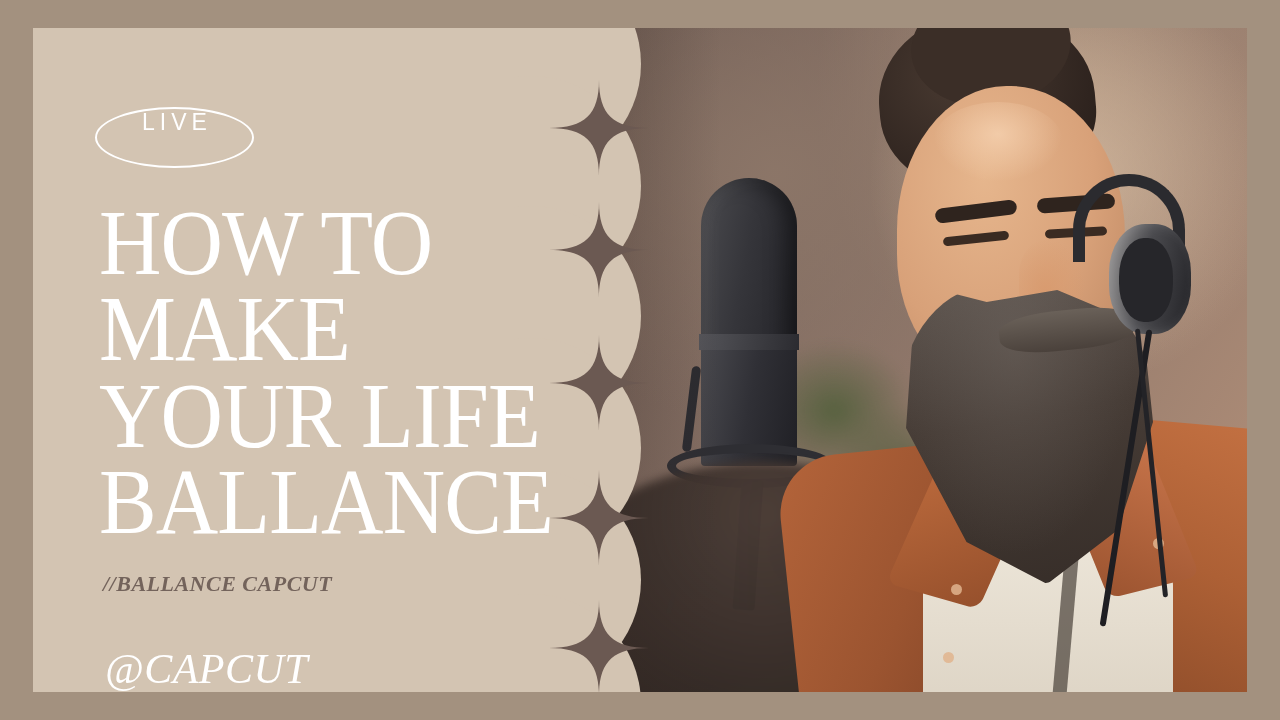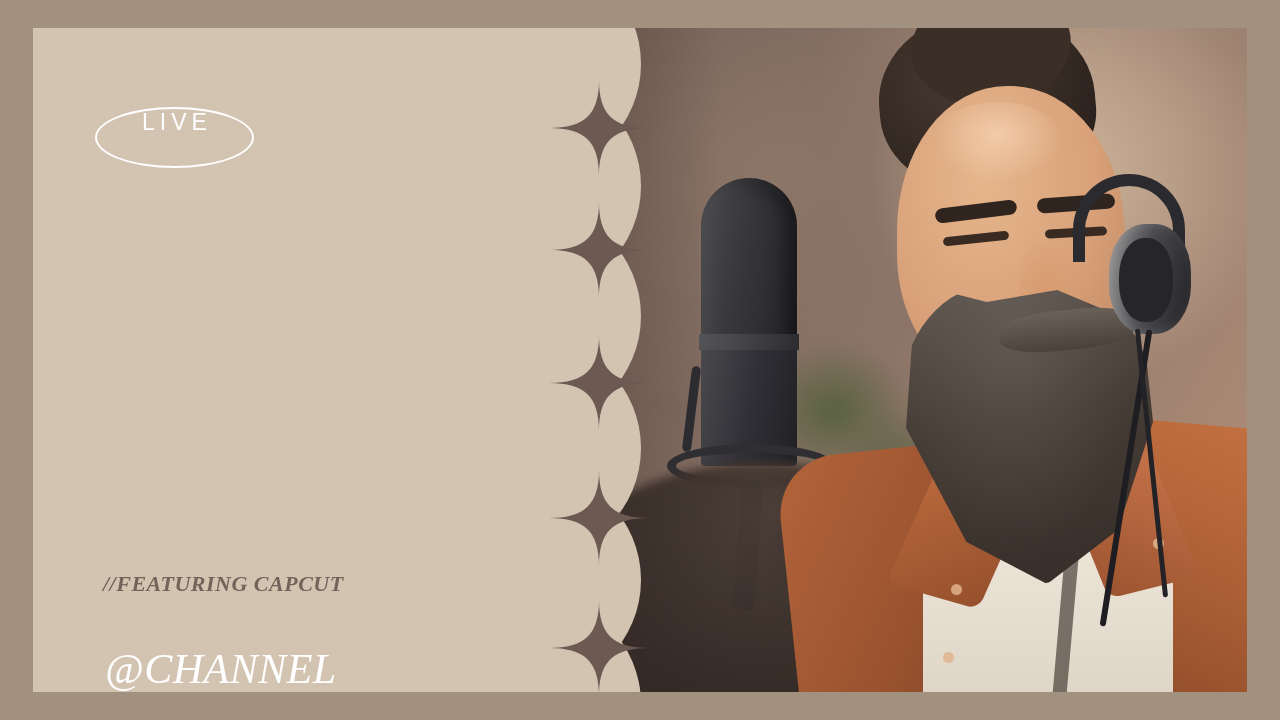--- a/index.html
+++ b/index.html
@@ -514,21 +514,27 @@
         <path d="M146 307 C146 341, 160 355, 196 355 C160 355, 146 369, 146 403 C146 369, 132 355, 96 355 C132 355, 146 341, 146 307 Z"></path>
         <path d="M146 442 C146 476, 160 490, 196 490 C160 490, 146 504, 146 538 C146 504, 132 490, 96 490 C132 490, 146 476, 146 442 Z"></path>
         <path d="M146 572 C146 606, 160 620, 196 620 C160 620, 146 634, 146 668 C146 634, 132 620, 96 620 C132 620, 146 606, 146 572 Z"></path>
       </g>
     </svg>
 
     <div class="live-badge">
       <span>LIVE</span>
     </div>
 
-
-    <div class="featuring">//FEATURING CAPCUT</div>
-
-    <div class="handle">@CHANNEL</div>
+    <div class="headline">
+      <div class="headline-line">HOW TO</div>
+      <div class="headline-line">MAKE</div>
+      <div class="headline-line">YOUR LIFE</div>
+      <div class="headline-line">BALLANCE</div>
+    </div>
+
+    <div class="featuring">//BALLANCE CAPCUT</div>
+
+    <div class="handle">@CAPCUT</div>
 
 
 
   </div>
 </div>
 
 </body></html>

